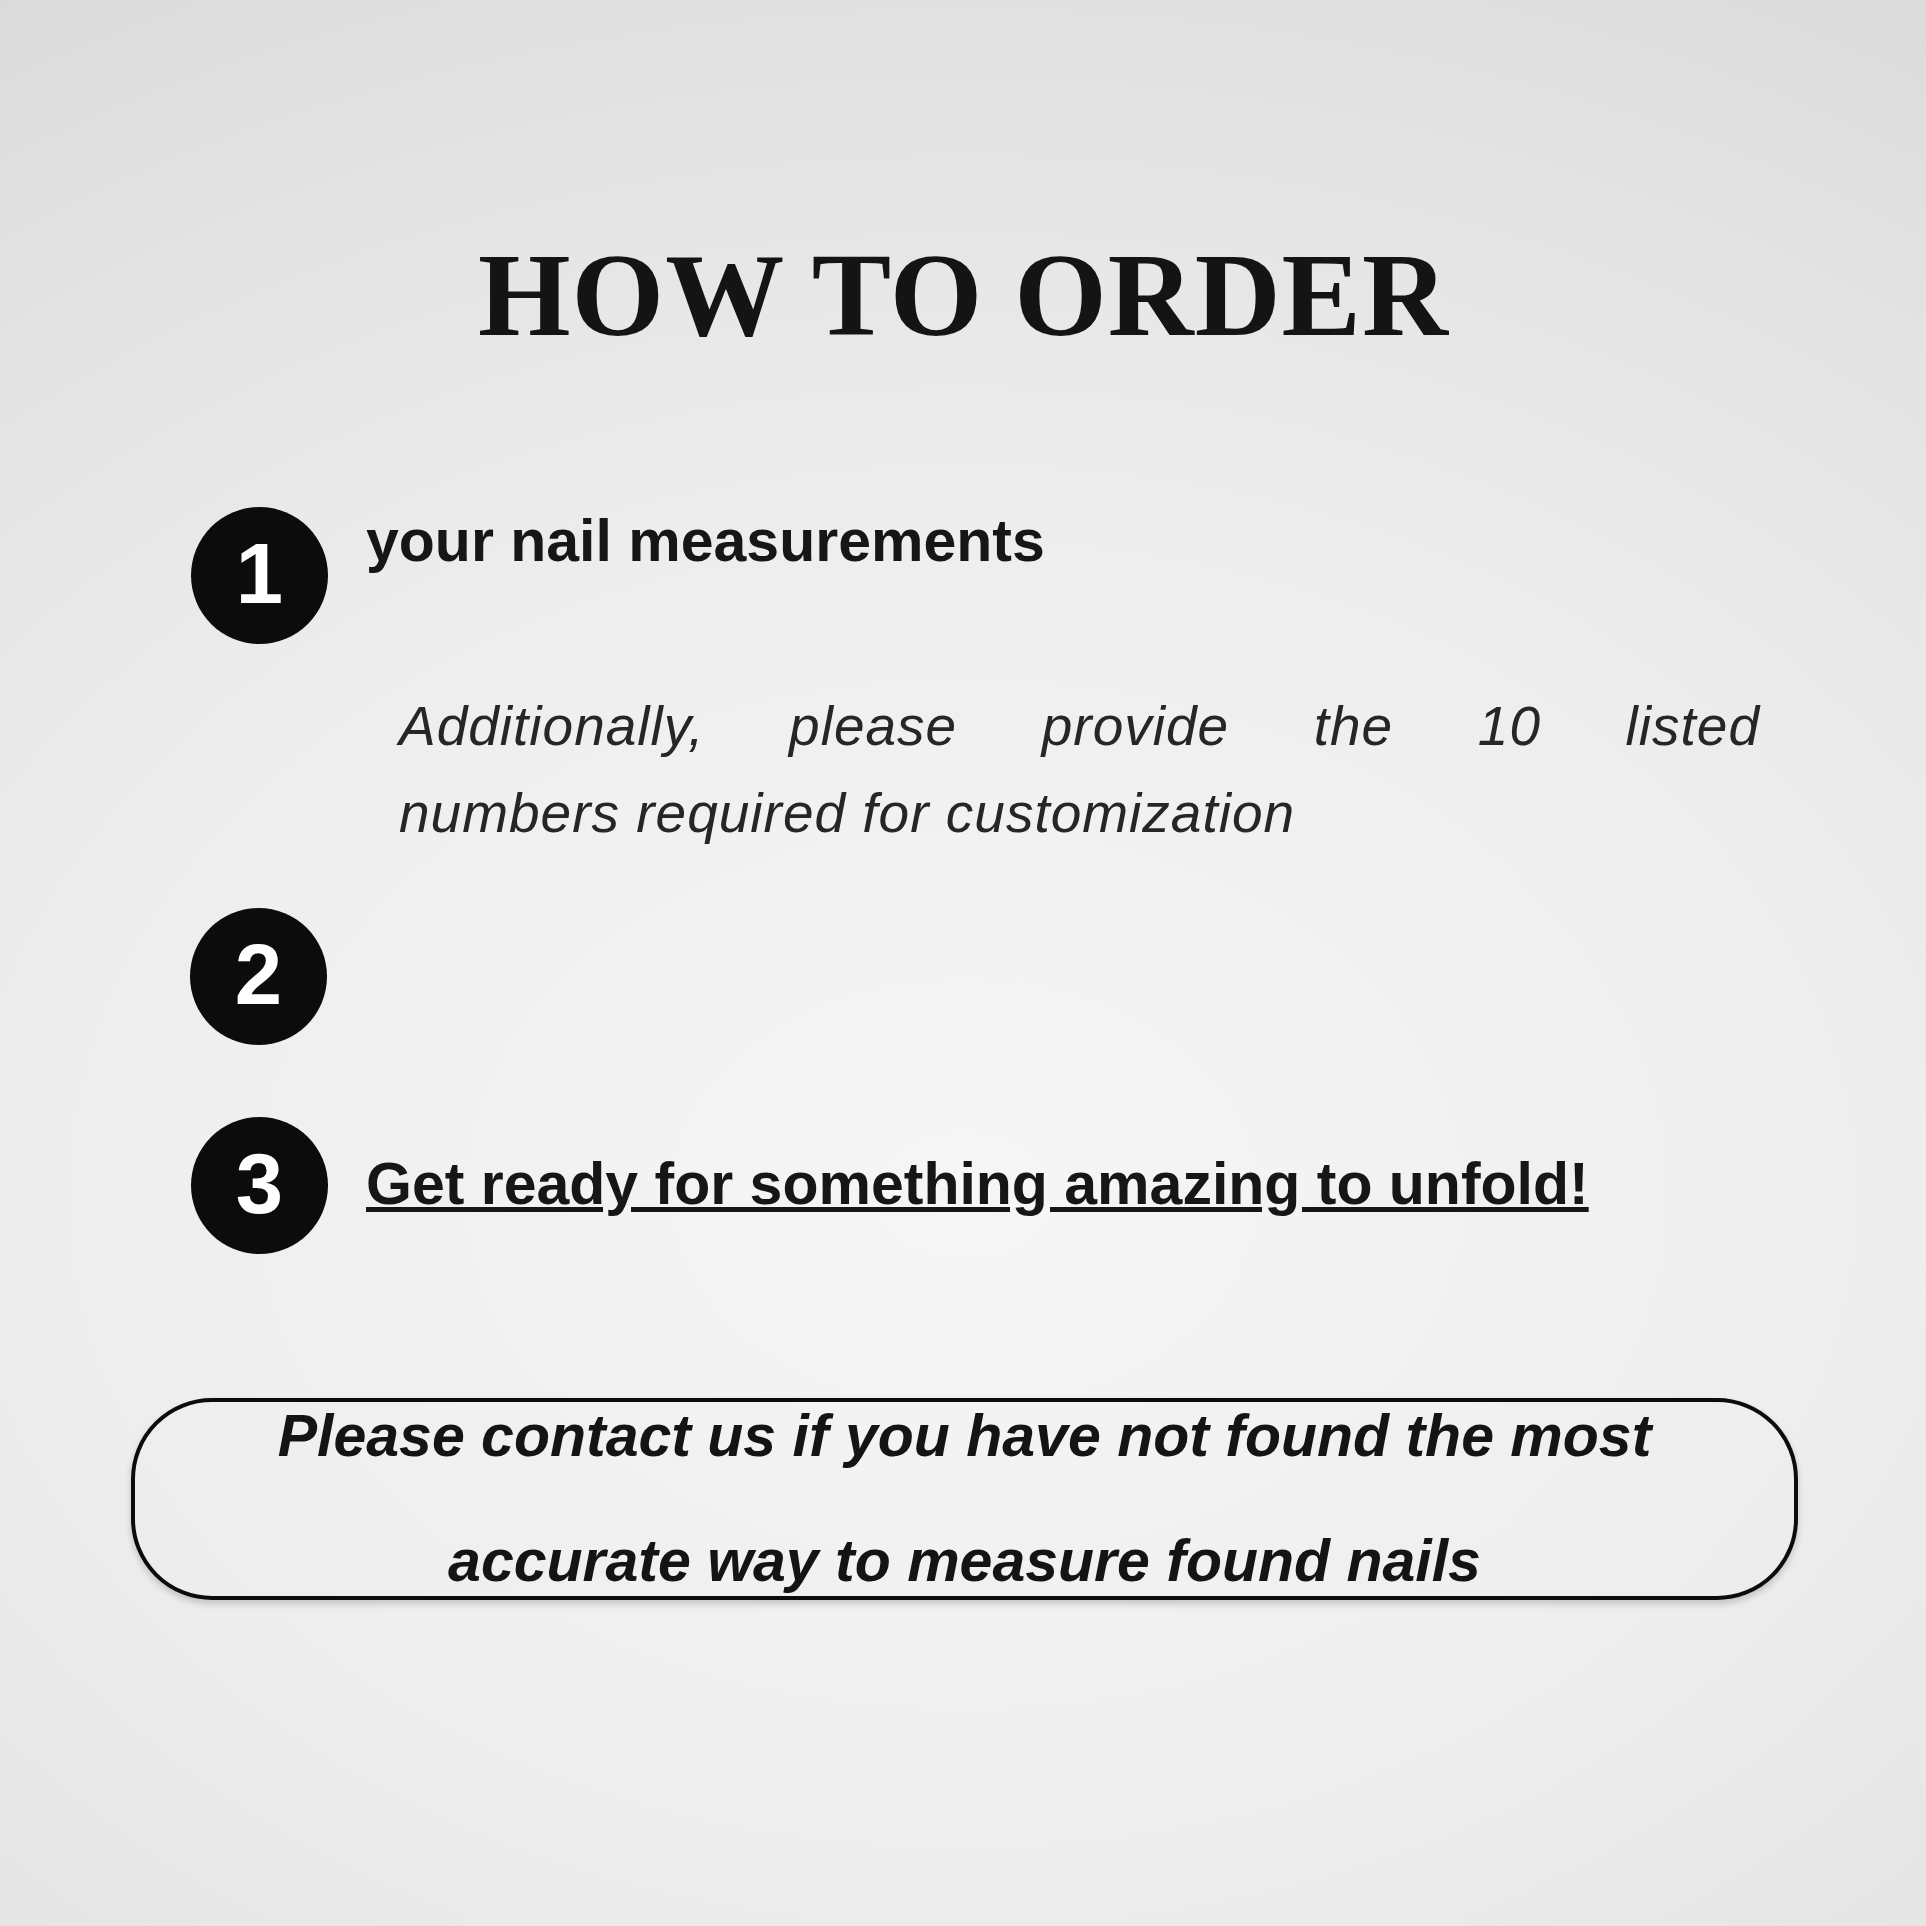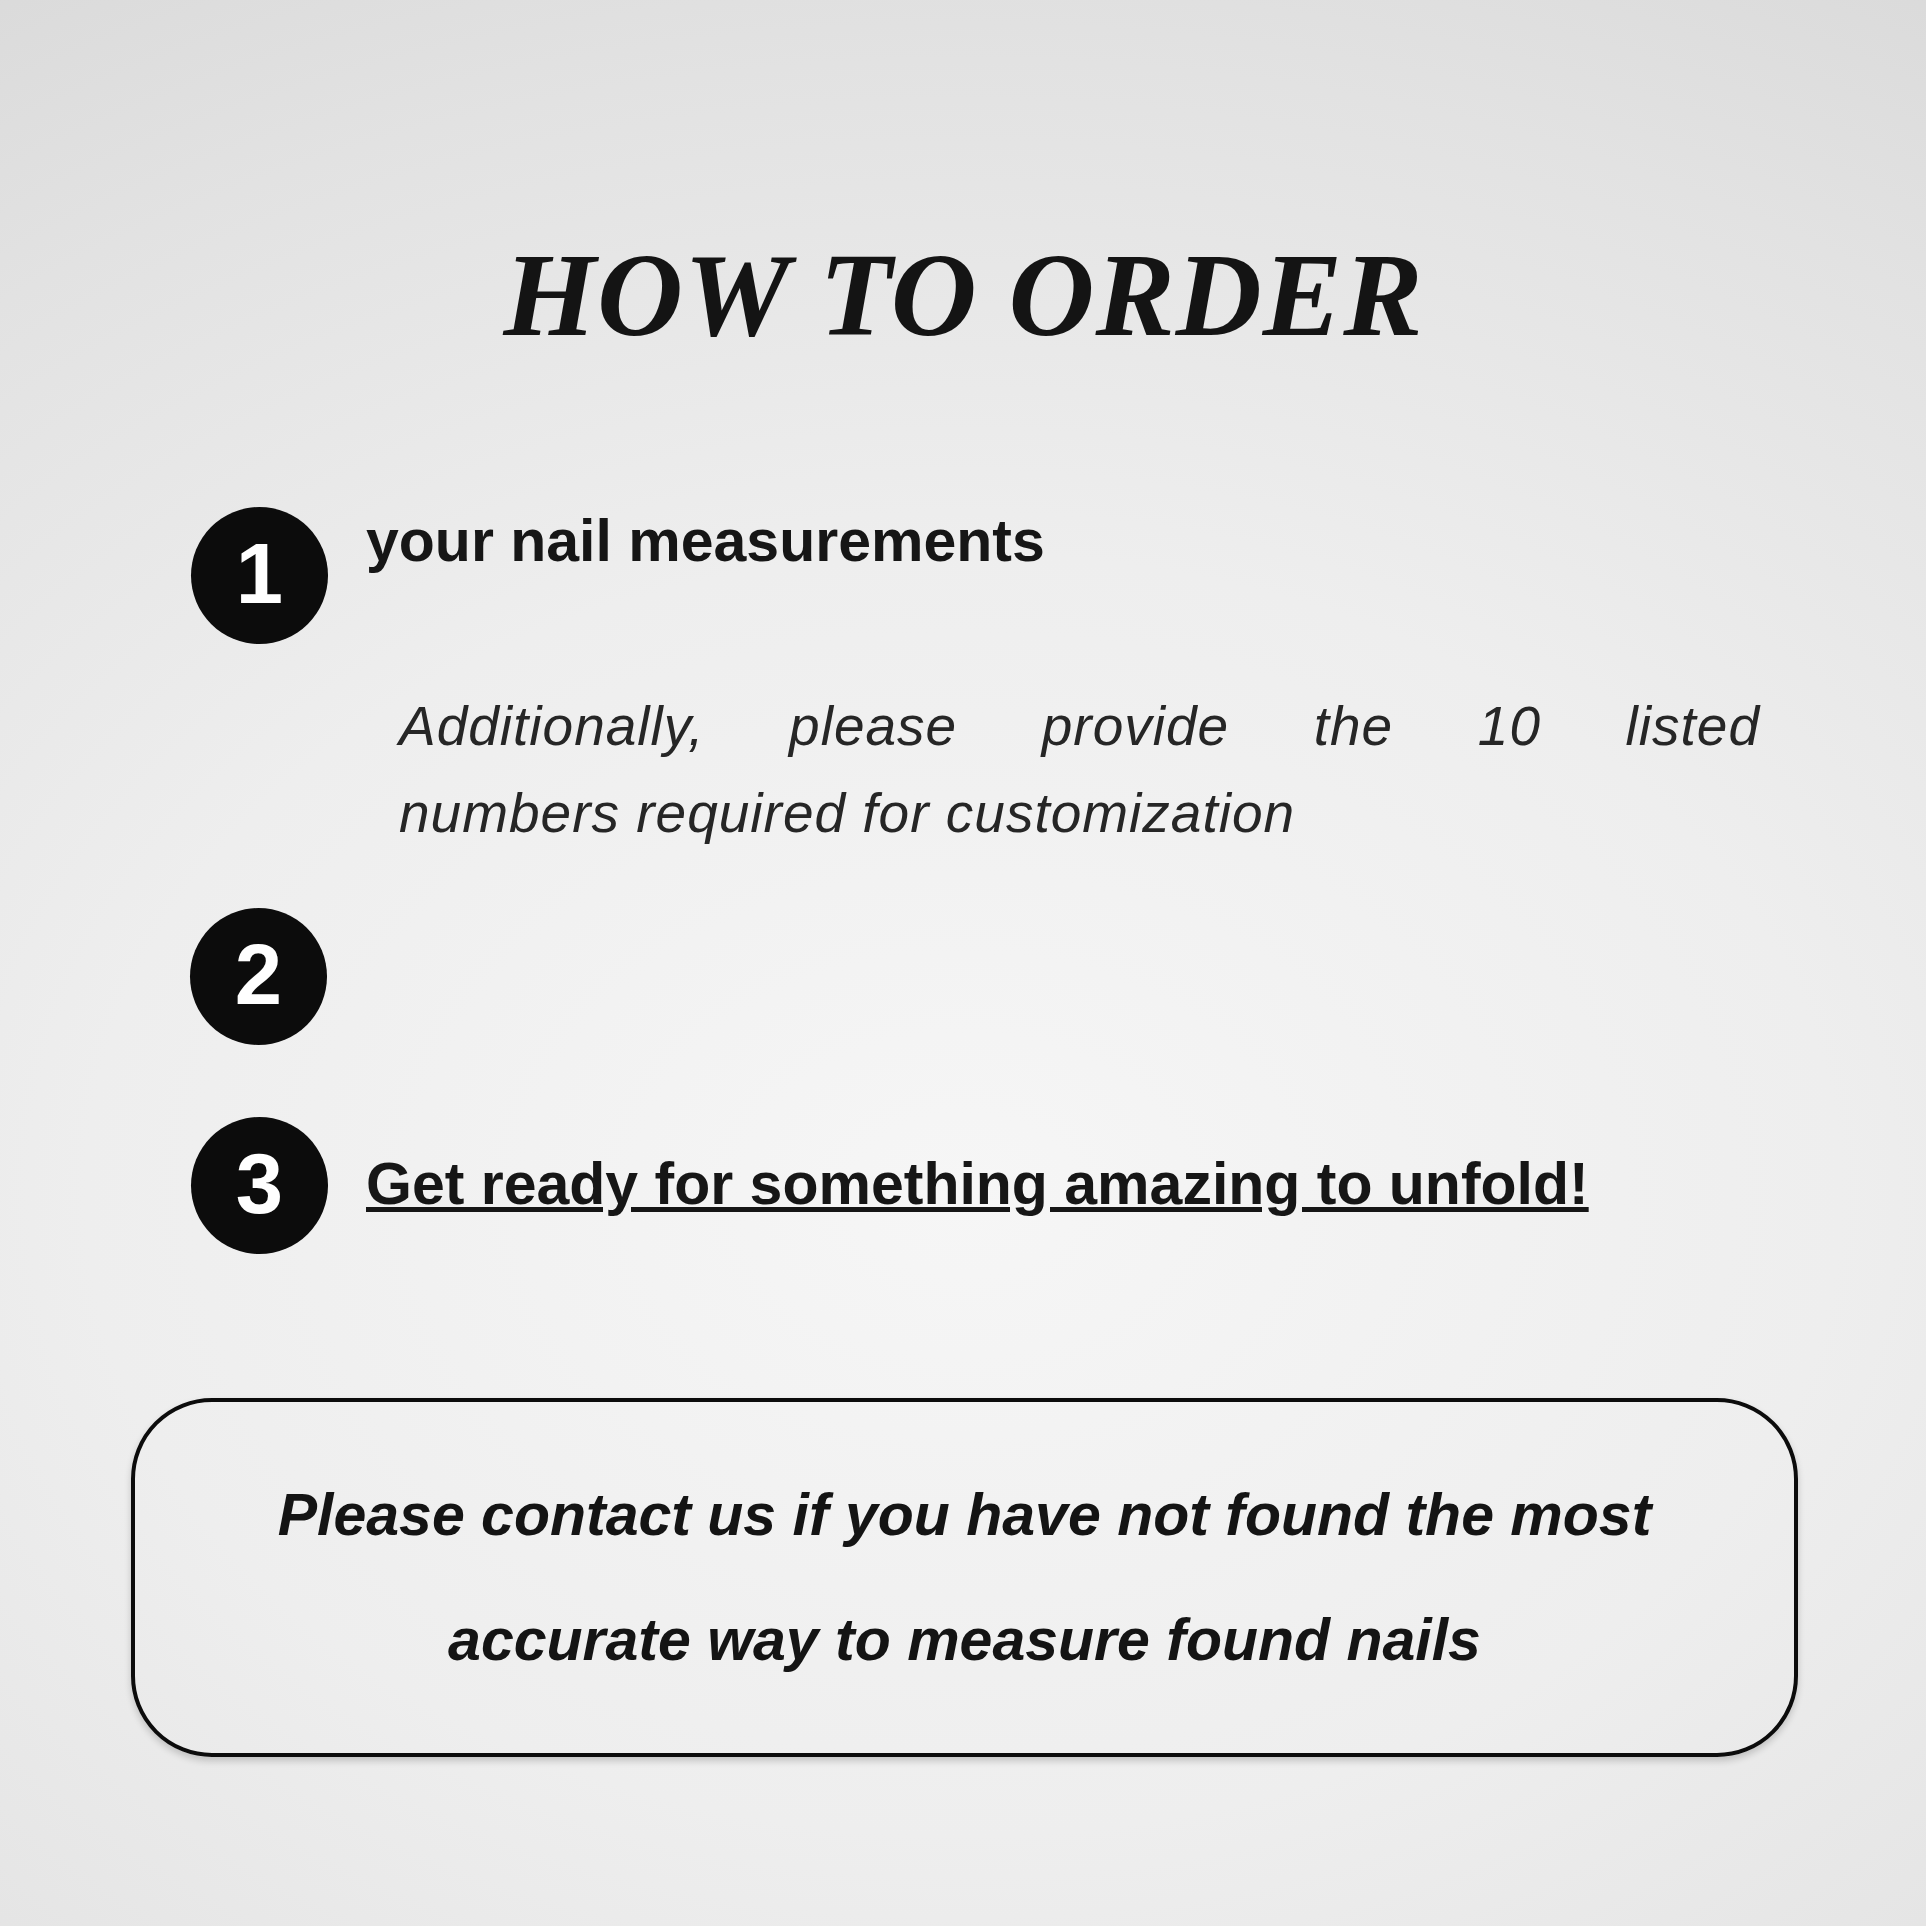--- a/index.html
+++ b/index.html
@@ -19,21 +19,20 @@
     position: absolute;
     top: 236px; left: 0; right: 0;
     margin: 0;
     text-align: center;
     font-family: "Liberation Serif", serif;
     font-weight: 700;
     font-size: 119px;
     line-height: 1;
     letter-spacing: 1px;
     color: #141414;
-    font-style: italic;
   }
 
   .badge {
     position: absolute;
     width: 137px; height: 137px;
     border-radius: 50%;
     background: #0c0c0c;
     display: flex; align-items: center; justify-content: center;
   }
   .badge span {
@@ -75,21 +74,21 @@
     font-size: 55px;
     line-height: 87px;
     letter-spacing: 1px;
     color: #262626;
     margin-left: 33px;
   }
 
   .contact-box {
     position: absolute;
     left: 131px; top: 1398px;
-    width: 1667px; height: 359px;
+    width: 1667px; height: 202px;
     box-sizing: border-box;
     border: 4px solid #0c0c0c;
     border-radius: 81px;
     box-shadow: 0 4px 7px rgba(0,0,0,0.18);
     display: flex;
     flex-direction: column;
     align-items: center;
     justify-content: center;
     text-align: center;
     gap: 24px;

